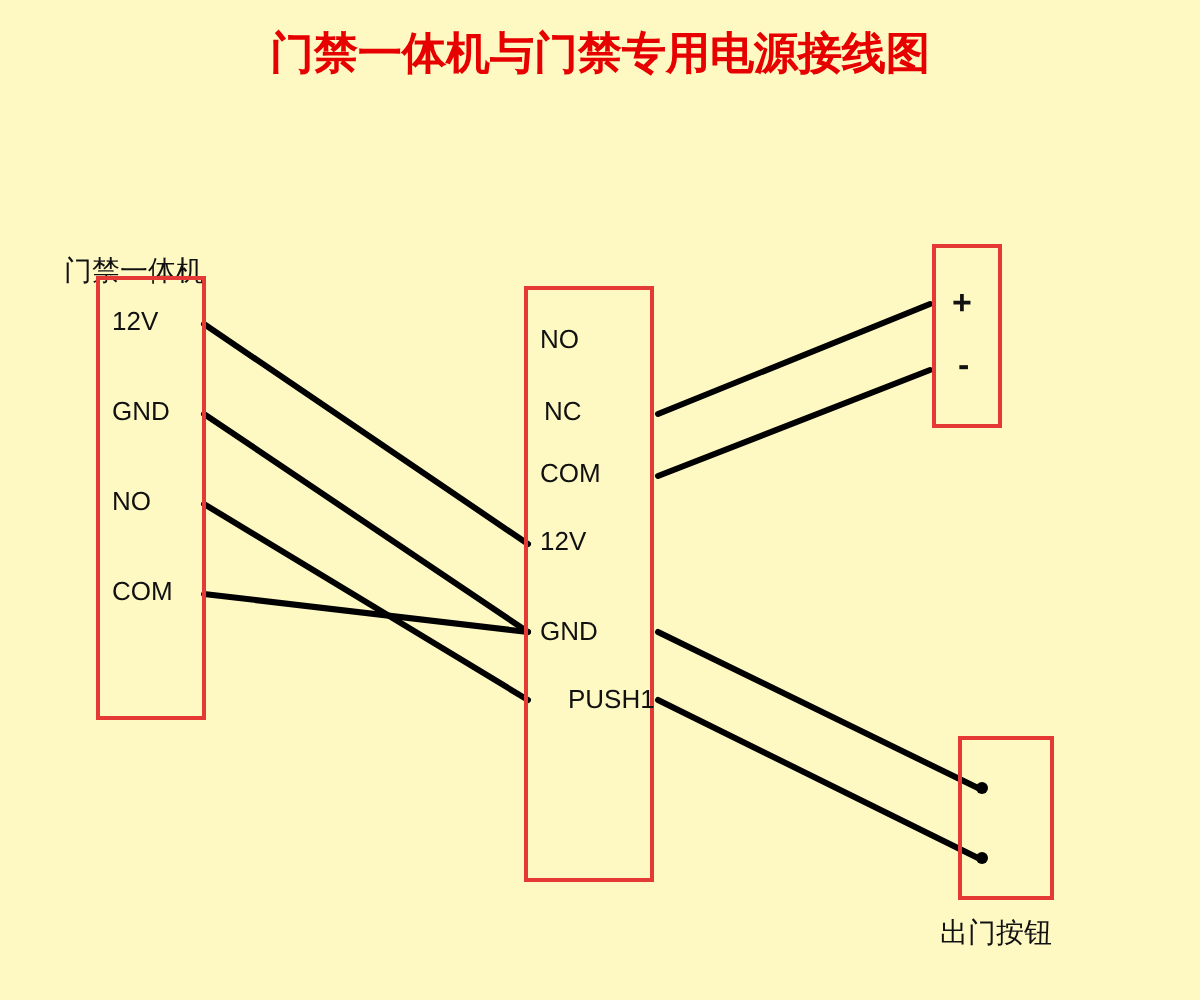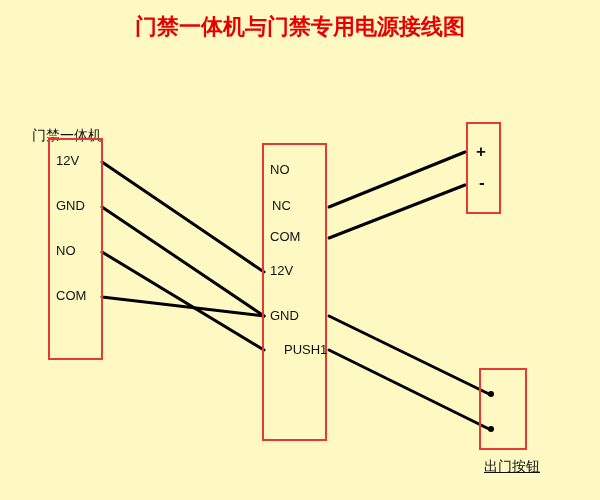--- a/index.html
+++ b/index.html
@@ -91,15 +91,15 @@
   <span class="terminal" style="left:270px;top:308px;">GND</span>
   <span class="terminal" style="left:284px;top:342px;">PUSH1</span>
 
   <div class="box" style="left:466px;top:122px;width:35px;height:92px;"></div>
   <span class="terminal polarity" style="left:476px;top:142px;">+</span>
   <span class="terminal polarity" style="left:479px;top:173px;">-</span>
 
   <div class="box" style="left:479px;top:368px;width:48px;height:82px;"></div>
   <div class="dot" style="left:488px;top:391px;"></div>
   <div class="dot" style="left:488px;top:426px;"></div>
-  <span class="section-label" style="left:484px;top:458px;text-decoration:underline;">出门按钮</span>
+  <span class="section-label" style="left:470px;top:458px;">出门按钮</span>
 
 </div>
 
 </body></html>

